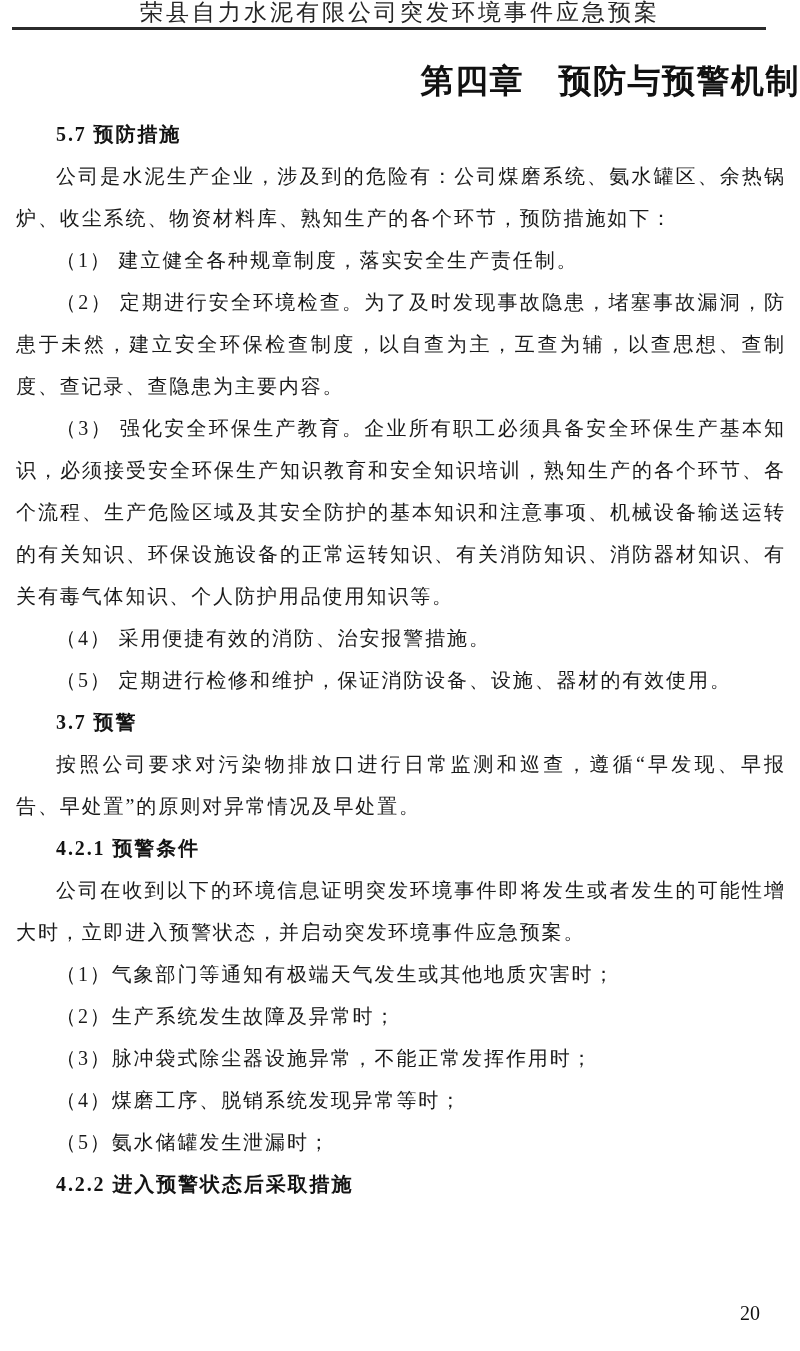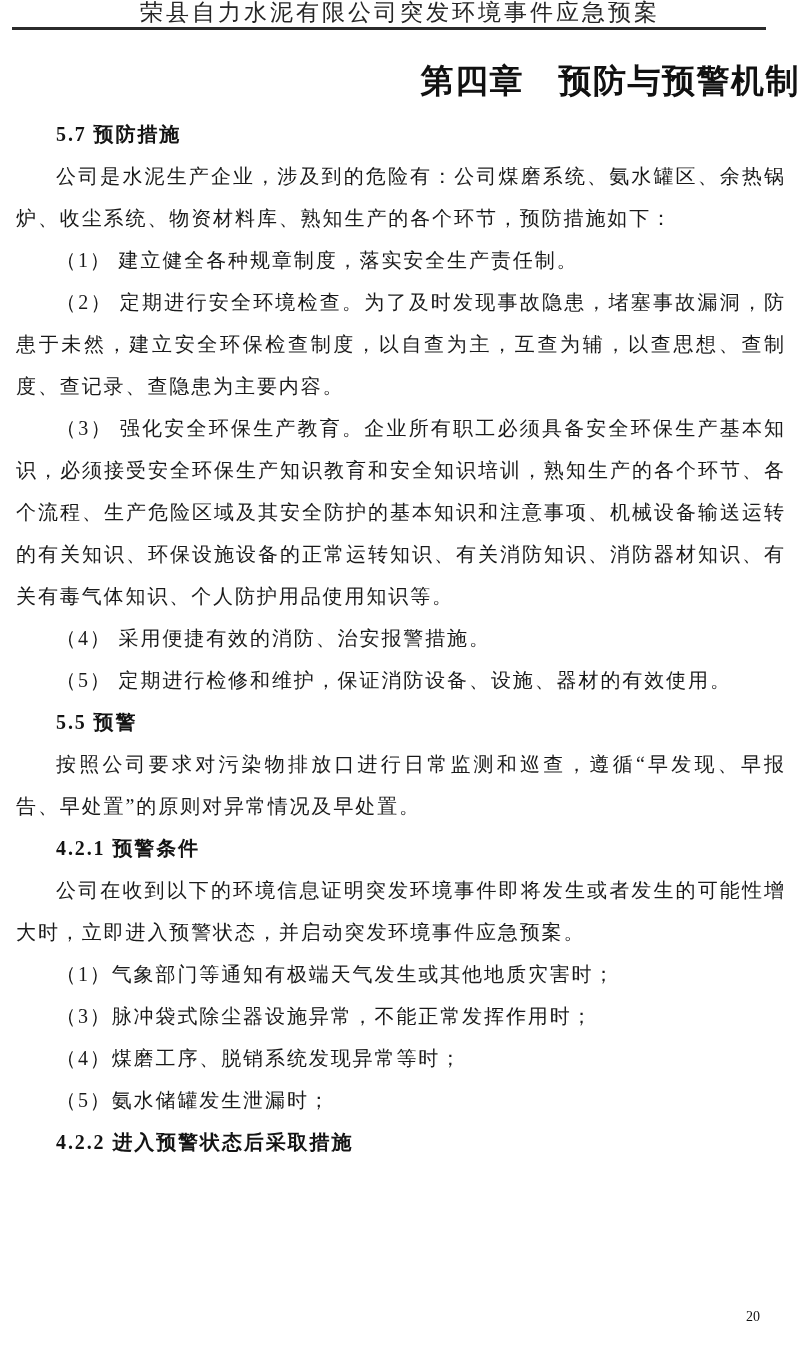--- a/index.html
+++ b/index.html
@@ -59,21 +59,21 @@
   .content h2 {
     font-size: 20px;
     font-weight: 700;
     color: #141414;
   }
   
   .page-number {
     position: absolute;
     right: 40px;
     bottom: 26px;
-    font-size: 14px;
+    font-size: 20px;
     letter-spacing: 0;
     color: #111111;
   }
 </style>
 </head>
 <body>
 
 <div class="page">
 
   <header class="page-header">
@@ -86,26 +86,27 @@
   <div class="content">
 
     <h2>5.7 预防措施</h2>
     <p>公司是水泥生产企业，涉及到的危险有：公司煤磨系统、氨水罐区、余热锅炉、收尘系统、物资材料库、熟知生产的各个环节，预防措施如下：</p>
     <p>（1） 建立健全各种规章制度，落实安全生产责任制。</p>
     <p>（2） 定期进行安全环境检查。为了及时发现事故隐患，堵塞事故漏洞，防患于未然，建立安全环保检查制度，以自查为主，互查为辅，以查思想、查制度、查记录、查隐患为主要内容。</p>
     <p>（3） 强化安全环保生产教育。企业所有职工必须具备安全环保生产基本知识，必须接受安全环保生产知识教育和安全知识培训，熟知生产的各个环节、各个流程、生产危险区域及其安全防护的基本知识和注意事项、机械设备输送运转的有关知识、环保设施设备的正常运转知识、有关消防知识、消防器材知识、有关有毒气体知识、个人防护用品使用知识等。</p>
     <p>（4） 采用便捷有效的消防、治安报警措施。</p>
     <p>（5） 定期进行检修和维护，保证消防设备、设施、器材的有效使用。</p>
 
-    <h2>5.5 预警</h2>
+    <h2>3.7 预警</h2>
     <p>按照公司要求对污染物排放口进行日常监测和巡查，遵循“早发现、早报告、早处置”的原则对异常情况及早处置。</p>
 
     <h2>4.2.1 预警条件</h2>
     <p>公司在收到以下的环境信息证明突发环境事件即将发生或者发生的可能性增大时，立即进入预警状态，并启动突发环境事件应急预案。</p>
     <p>（1）气象部门等通知有极端天气发生或其他地质灾害时；</p>
+    <p>（2）生产系统发生故障及异常时；</p>
     <p>（3）脉冲袋式除尘器设施异常，不能正常发挥作用时；</p>
     <p>（4）煤磨工序、脱销系统发现异常等时；</p>
     <p>（5）氨水储罐发生泄漏时；</p>
 
     <h2>4.2.2 进入预警状态后采取措施</h2>
 
   </div>
 
   <div class="page-number">20</div>
 

